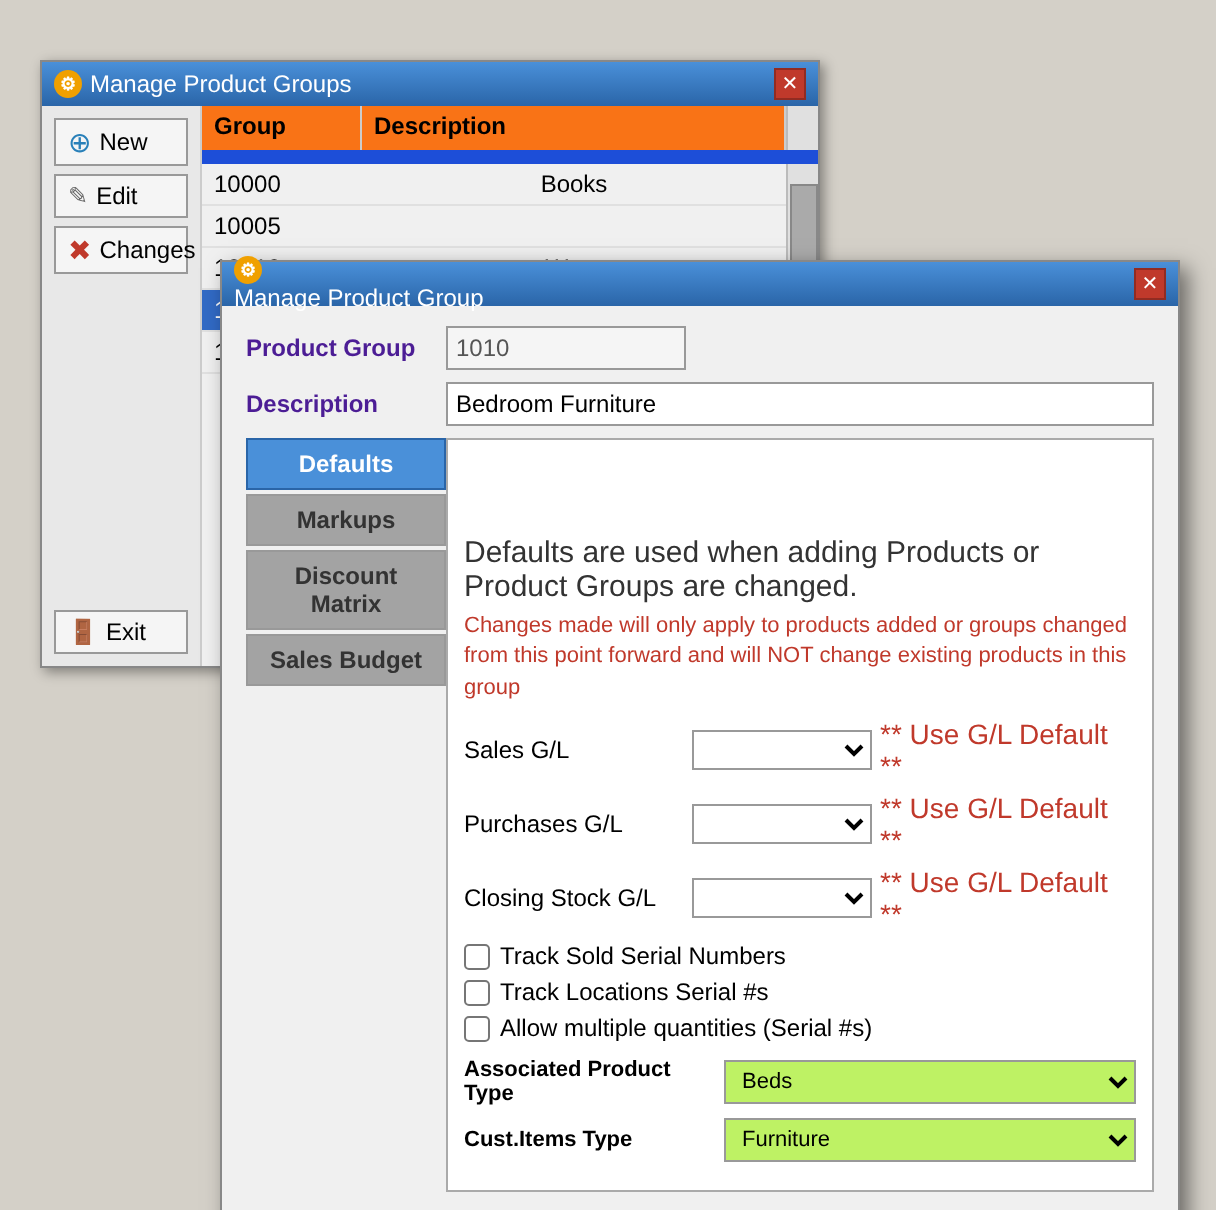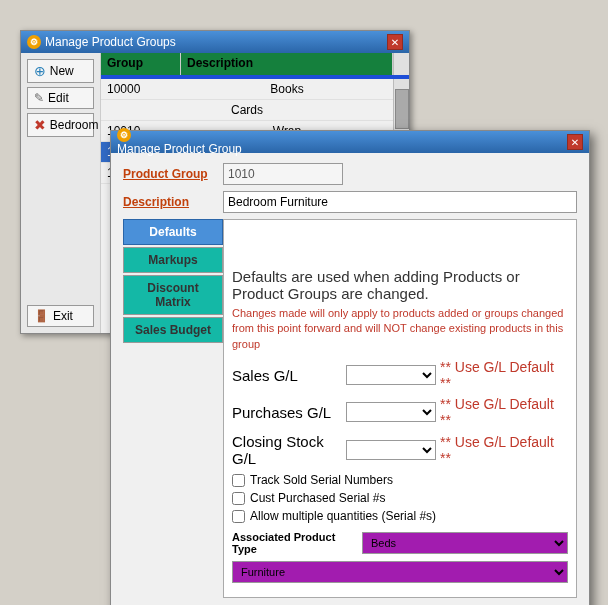--- a/index.html
+++ b/index.html
@@ -81,22 +81,22 @@
       cursor: pointer;
       width: 100%;
     }
 
     .table-area {
       flex: 1;
       overflow: hidden;
     }
     .table-header {
       display: flex;
-      background: #15803d;
-      border-bottom: 4px solid #1d4ed8;
+      background: #f97316;
+      border-bottom: 7px solid #1d4ed8;
     }
     .th {
       flex: 1;
       padding: 3px 6px;
       font-weight: bold;
       text-align: left;
       border-right: 1px solid #ccc;
     }
     .th:last-child { border-right: none; }
     .th-group { width: 80px; flex: none; }
@@ -147,22 +147,21 @@
       padding: 10px 12px;
     }
     .form-row {
       display: flex;
       align-items: center;
       margin-bottom: 6px;
     }
     .form-label {
       width: 100px;
       font-weight: bold;
-      color: #c2410c;
-      text-decoration: underline;
+      color: #4c1d95;
     }
     .form-input {
       flex: 1;
       padding: 2px 4px;
       border: 1px solid #999;
       background: white;
       height: 22px;
     }
     .form-input.readonly {
       background: #f5f5f5;
@@ -174,21 +173,21 @@
       gap: 0;
       margin-top: 4px;
     }
     .tab-sidebar {
       width: 100px;
       display: flex;
       flex-direction: column;
       gap: 2px;
     }
     .tab-btn {
-      background: #14b8a6;
+      background: #a3a3a3;
       border: 1px solid #999;
       padding: 5px 8px;
       cursor: pointer;
       text-align: center;
       font-weight: bold;
       color: #333;
     }
     .tab-btn.active {
       background: #4a90d9;
       color: white;
@@ -215,21 +214,21 @@
     }
 
     .gl-row {
       display: flex;
       align-items: center;
       margin-bottom: 5px;
       gap: 4px;
     }
     .gl-label {
       width: 110px;
-      font-size: 15px;
+      font-size: 12px;
     }
     .gl-select {
       width: 90px;
       padding: 1px 2px;
       border: 1px solid #999;
       background: white;
       height: 20px;
       font-size: 11px;
     }
     .gl-note {
@@ -262,21 +261,21 @@
     }
     .assoc-label {
       width: 130px;
       font-size: 11px;
       font-weight: bold;
     }
     .assoc-select {
       flex: 1;
       padding: 2px 4px;
       border: 1px solid #999;
-      background: #a21caf;
+      background: #bef264;
       height: 22px;
       font-size: 11px;
     }
 
     .bottom-bar {
       display: flex;
       justify-content: center;
       gap: 10px;
       padding: 8px;
       border-top: 1px solid #ccc;
@@ -325,42 +324,42 @@
       <button class="action-btn">
         <span class="btn-icon-new">⊕</span>
         <span>New</span>
       </button>
       <button class="action-btn">
         <span class="btn-icon-edit">✎</span>
         <span>Edit</span>
       </button>
       <button class="action-btn">
         <span class="btn-icon-delete">✖</span>
-        <span>Bedroom</span>
+        <span>Changes</span>
       </button>
       <div style="flex:1"></div>
       <button class="exit-btn">
         <span>🚪</span>
         <span>Exit</span>
       </button>
     </div>
     <div class="table-area">
       <div class="table-header">
         <div class="th th-group">Group</div>
         <div class="th th-desc">Description</div>
         <div class="scrollbar-stub" style="height:22px; flex:none;"></div>
       </div>
       <div style="display:flex; height:240px;">
         <div class="table-rows" style="flex:1;">
           <div class="table-row">
             <div class="td td-group">10000</div>
             <div class="td td-desc">Books</div>
           </div>
           <div class="table-row">
-            <div class="td td-desc">Cards</div>
+            <div class="td td-group">10005</div>
           </div>
           <div class="table-row">
             <div class="td td-group">10010</div>
             <div class="td td-desc">Wrap</div>
           </div>
           <div class="table-row selected">
             <div class="td td-group">1010</div>
             <div class="td td-desc">Bedroom Furniture</div>
           </div>
           <div class="table-row">
@@ -429,39 +428,40 @@
           <span class="gl-note">** Use G/L Default **</span>
         </div>
 
         <div class="checkbox-group">
           <div class="checkbox-row">
             <input type="checkbox" style="">
             <label>Track Sold Serial Numbers</label>
           </div>
           <div class="checkbox-row">
             <input type="checkbox" style="">
-            <label>Cust Purchased Serial #s</label>
+            <label>Track Locations Serial #s</label>
           </div>
           <div class="checkbox-row">
             <input type="checkbox" style="">
             <label>Allow multiple quantities (Serial #s)</label>
           </div>
         </div>
 
         <div class="assoc-section">
           <div class="assoc-row">
             <div class="assoc-label">Associated Product Type</div>
             <select class="assoc-select">
               <option>Beds</option>
               <option>Tables</option>
               <option>Chairs</option>
               <option>Sofas</option>
             </select>
           </div>
           <div class="assoc-row">
+            <div class="assoc-label">Cust.Items Type</div>
             <select class="assoc-select">
               <option>Furniture</option>
               <option>Bedding</option>
               <option>Accessories</option>
             </select>
           </div>
         </div>
       </div>
     </div>
   </div>

